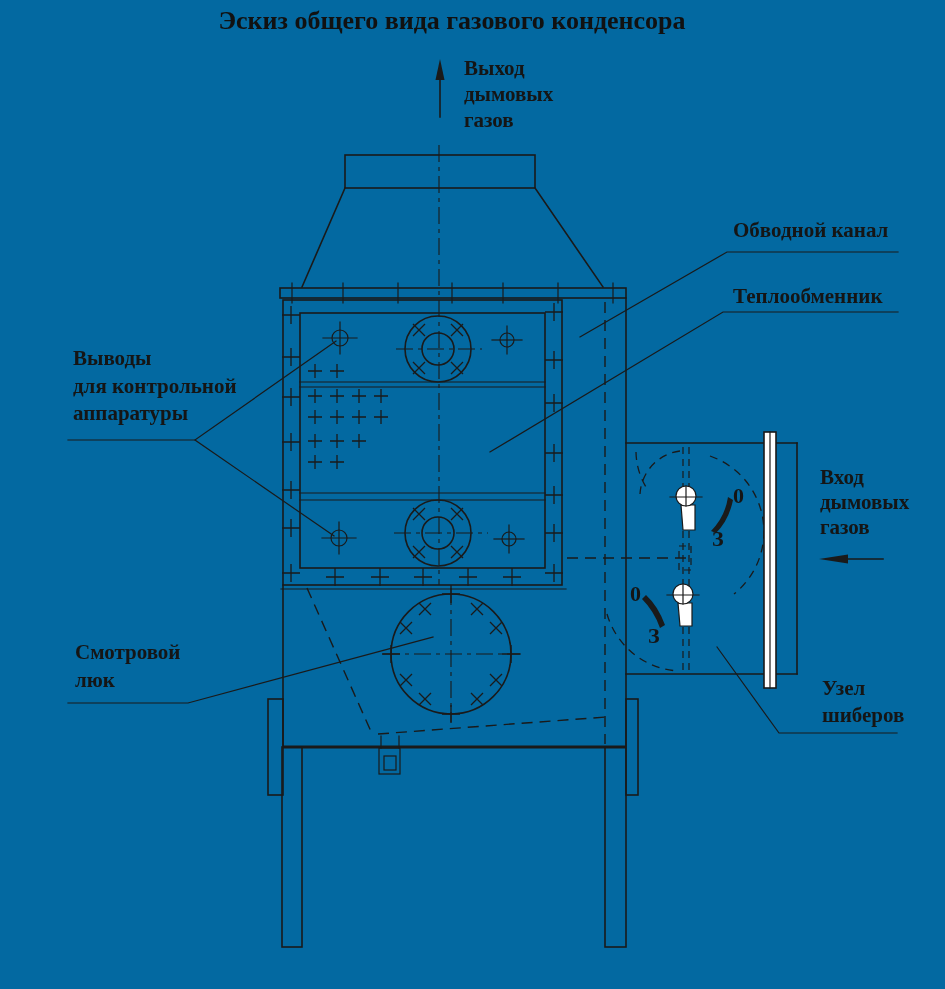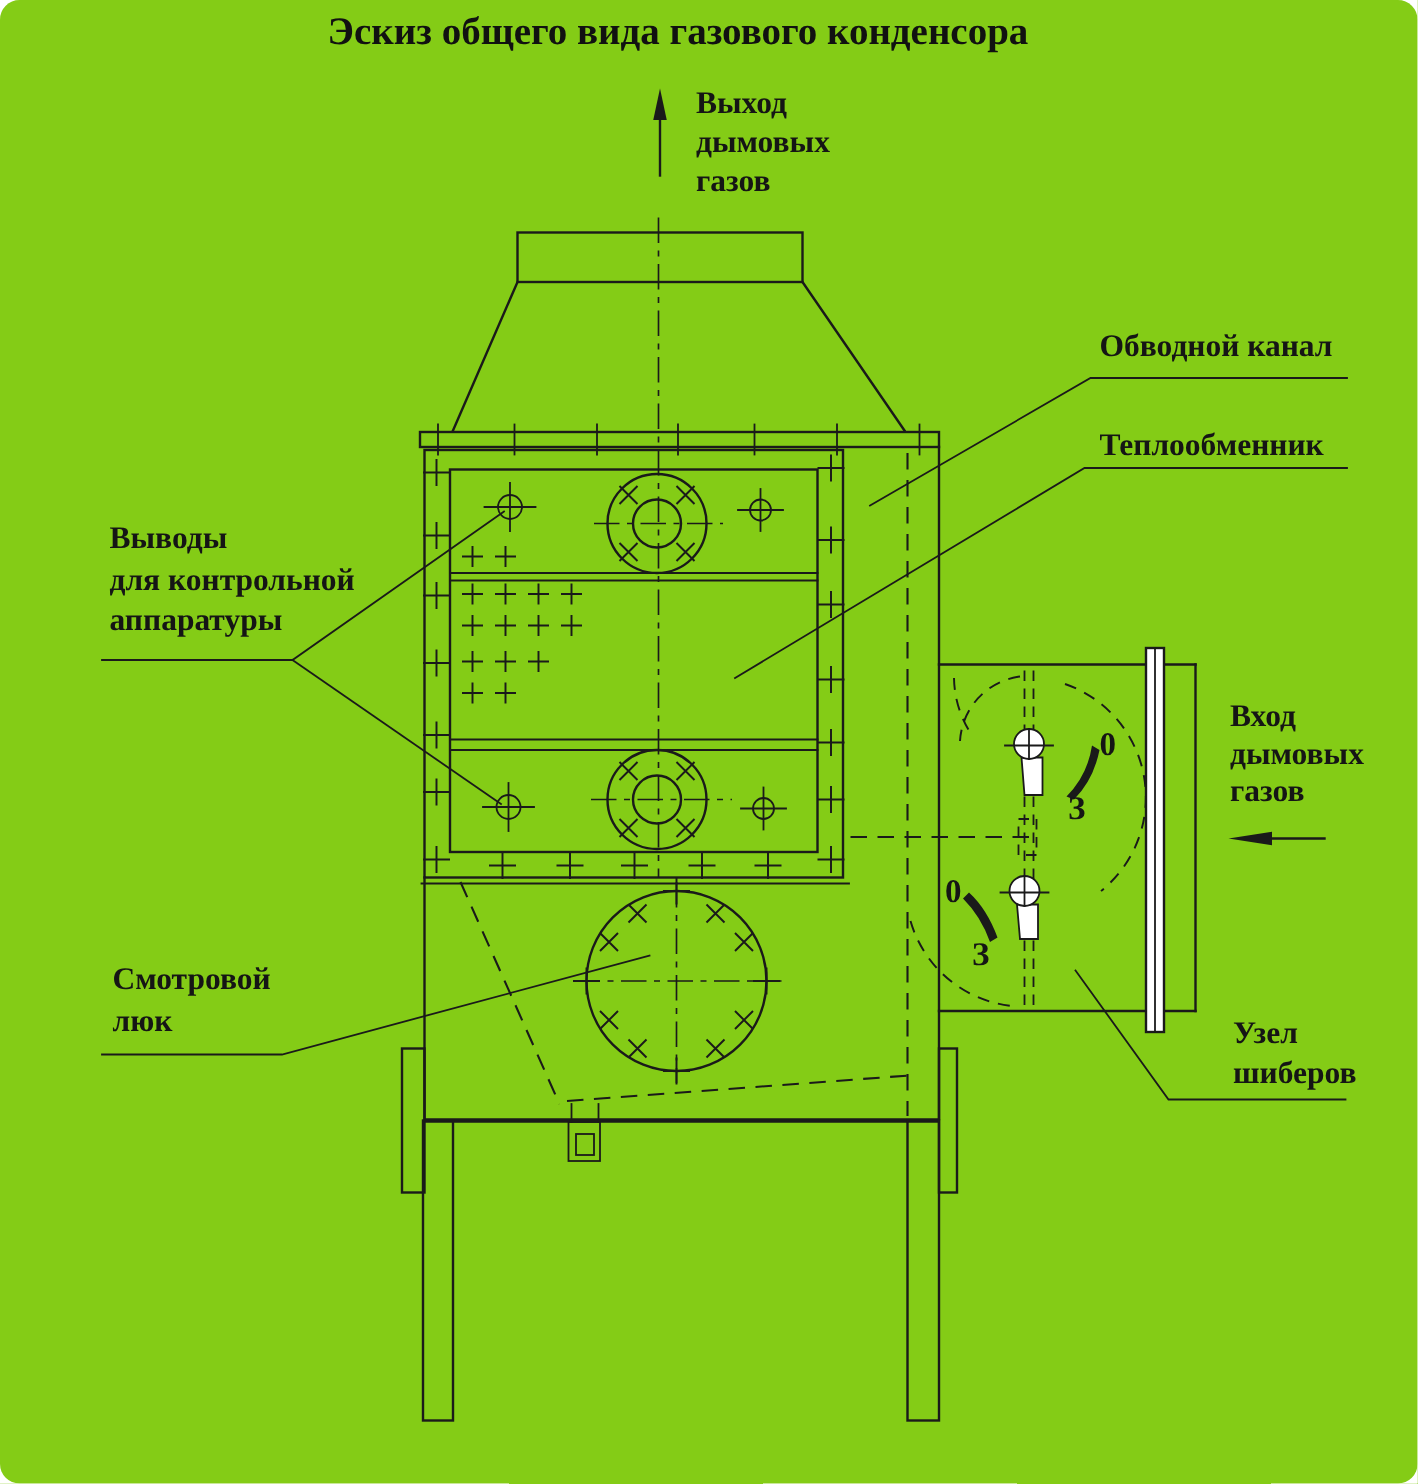--- a/index.html
+++ b/index.html
@@ -1,16 +1,16 @@
 <!DOCTYPE html>
 <html><head>
 <meta charset="utf-8">
 <style>
   html,body { margin:0; padding:0; background:#fff; }
-  .stage { position:relative; width:945px; height:989px; background:#84cc16;border-radius:13px; }
+  .stage { position:relative; width:945px; height:989px; background:#0369a1; }
   svg text { user-select:none; }
   .ln  { stroke:#1a1a1a; stroke-width:1.6; fill:none; stroke-linecap:square; }
   .thin{ stroke:#1a1a1a; stroke-width:1.2; fill:none; stroke-linecap:square; }
   .thick{ stroke:#1a1a1a; stroke-width:3; fill:none; }
   .hid { stroke:#1a1a1a; stroke-width:1.4; fill:none; stroke-dasharray:11 7; }
   .hid2{ stroke:#1a1a1a; stroke-width:1.2; fill:none; stroke-dasharray:7 5; }
   .cl  { stroke:#1a1a1a; stroke-width:1.1; fill:none; stroke-dasharray:17 5 4 5; }
   .skc { stroke:#1a1a1a; stroke-width:1.3; fill:none; stroke-dasharray:8 6; }
   .mk  { stroke:#1a1a1a; stroke-width:1.3; fill:none; }
   .fillink { fill:#1a1a1a; stroke:none; }

